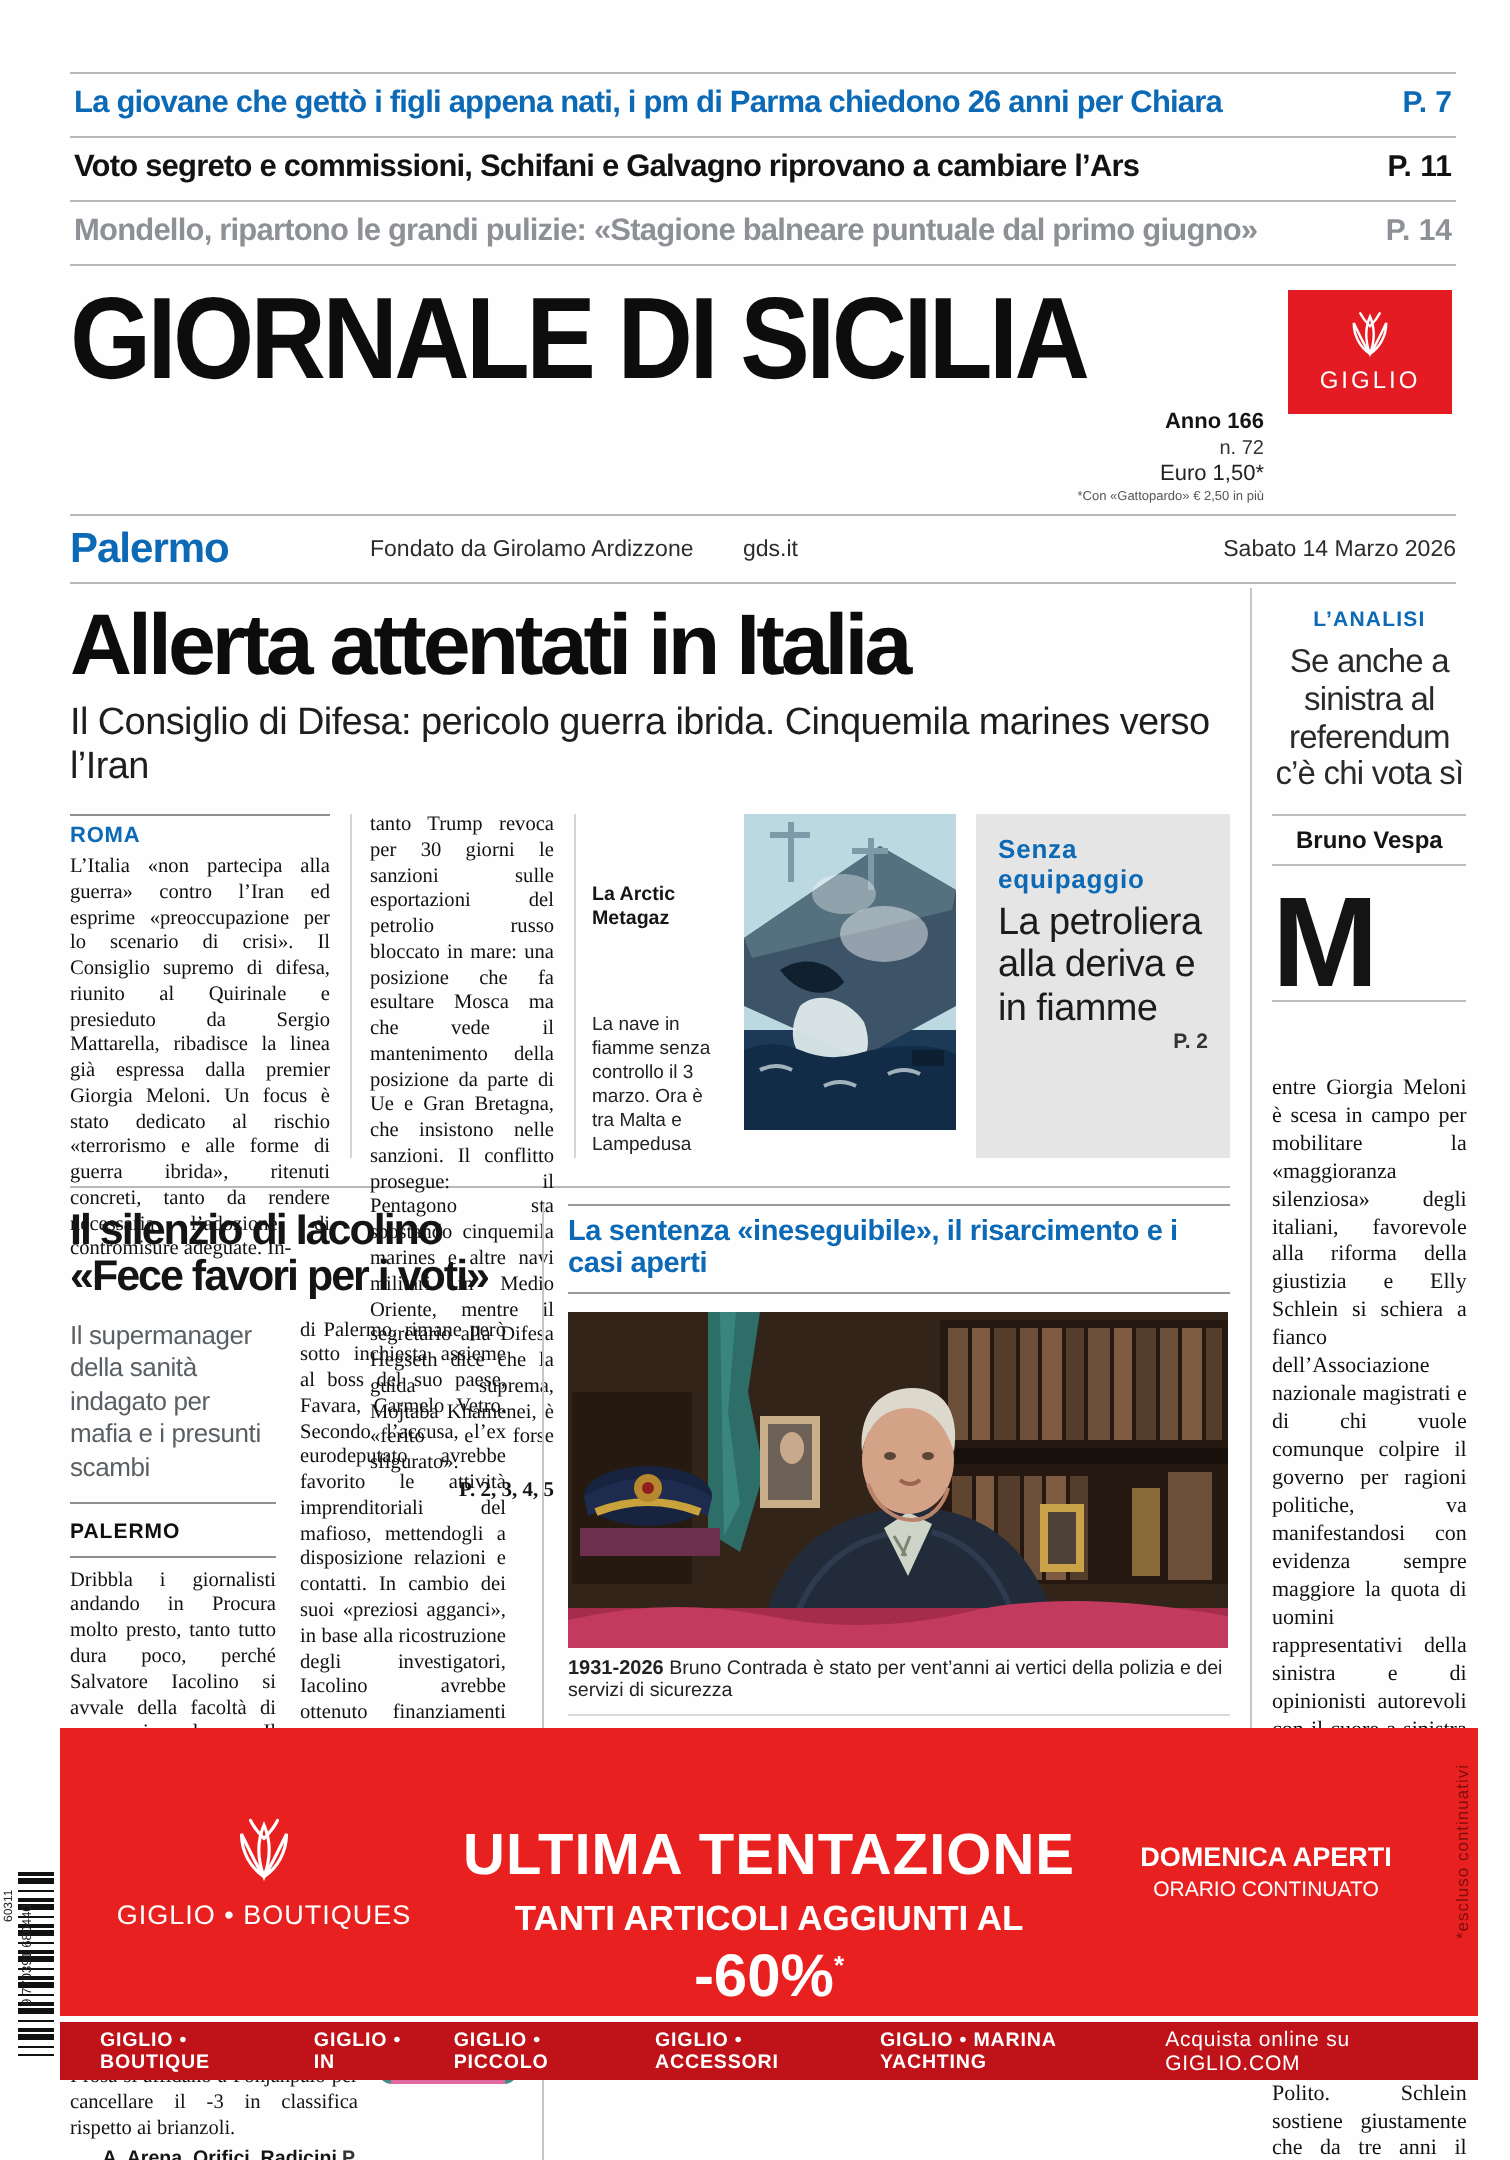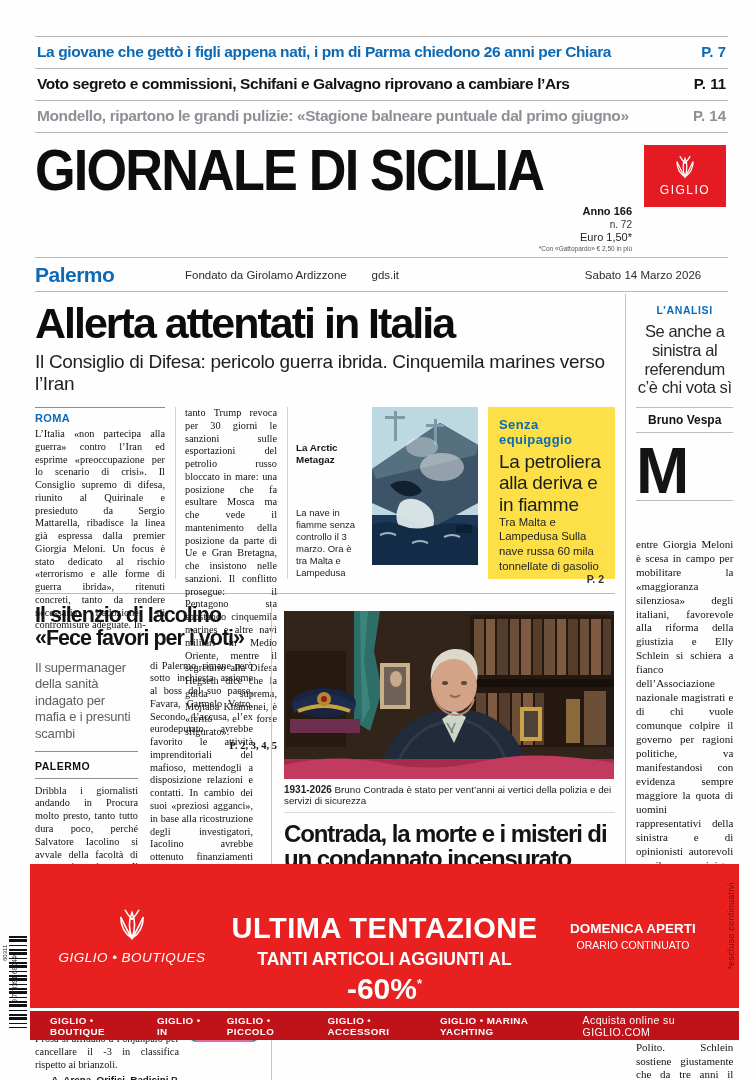--- a/index.html
+++ b/index.html
@@ -28,41 +28,41 @@
   .edition .e1{font-weight:bold;font-size:11px;}
   .edition .e2{font-size:10px;color:#333;}
   .edition .e3{font-size:11px;color:#222;}
   .edition .e4{font-size:6.5px;color:#555;}
 
   
   .dateline{display:grid;grid-template-columns:150px 1fr 1fr 170px;align-items:center;
             border-top:1px solid #b9b9b9;border-bottom:1px solid #b9b9b9;height:33px;}
   .dateline .city{color:#0b69b5;font-weight:bold;font-size:21px;letter-spacing:-0.5px;}
   .dateline .mid{font-size:11.5px;color:#2c2c2c;text-align:left;}
-  .dateline .right{font-size:11.5px;color:#2c2c2c;text-align:center;}
+  .dateline .right{font-size:11.5px;color:#2c2c2c;text-align:right;}
 
   
   .main{display:flex;height:578px;margin-top:2px;}
   .main-left{width:580px;flex:0 0 580px;}
   .rail{flex:1;border-left:1px solid #c6c6c6;margin-left:10px;padding-left:10px;
         display:flex;flex-direction:column;}
 
   .lead-h1{font-size:43px;font-weight:bold;letter-spacing:-2px;line-height:1.0;margin:8px 0 6px 0;color:#0c0c0c;}
   .lead-deck{font-size:19px;color:#1e1e1e;letter-spacing:-0.3px;margin-bottom:12px;}
   .lead-row{display:flex;gap:10px;height:172px;}
   .lcol1{width:130px;border-top:1px solid #8f8f8f;padding-top:4px;}
   .kicker-blue{color:#0b69b5;font-weight:bold;font-size:11px;letter-spacing:0.4px;margin-bottom:4px;}
   .serif{font-family:"Liberation Serif",serif;font-size:10.3px;line-height:1.24;text-align:justify;color:#111;}
   .lcol2{width:92px;border-left:1px solid #d4d4d4;padding-left:9px;display:flex;flex-direction:column;}
   .pages-ref{font-family:"Liberation Serif",serif;font-weight:bold;font-size:10.5px;text-align:right;margin-top:1px;}
   .lcap{width:66px;border-left:1px solid #d4d4d4;padding-left:8px;display:flex;flex-direction:column;justify-content:flex-end;gap:40px;}
   .cap-title{font-weight:bold;font-size:9.8px;line-height:1.25;}
   .cap-text{font-size:9.5px;line-height:1.27;color:#222;}
   .lphoto{width:106px;height:158px;flex:0 0 106px;}
-  .lbox{flex:1;background:#fde047;padding:10px 11px;display:flex;flex-direction:column;}
+  .lbox{flex:1;background:#e5e5e5;padding:10px 11px;display:flex;flex-direction:column;}
   .lbox .bk{font-size:13px;margin-bottom:4px;}
   .lbox .bt{font-size:19px;line-height:1.12;color:#1c1c1c;letter-spacing:-0.3px;}
   .lbox .bx{font-size:11.3px;line-height:1.3;color:#222;margin-top:auto;}
   .lbox .bp{font-weight:bold;font-size:10.5px;text-align:right;color:#333;}
 
   
   .row2{display:flex;margin-top:14px;border-top:1px solid #b9b9b9;padding-top:8px;}
   .r2-left{width:224px;flex:0 0 224px;}
   .r2-center{flex:1;border-left:1px solid #c6c6c6;margin-left:12px;padding-left:12px;}
 
@@ -110,21 +110,21 @@
   .cerv-box .ck{font-size:13px;margin-bottom:3px;}
   .cerv-box .ct{font-size:16px;line-height:1.15;color:#222;letter-spacing:-0.3px;}
   .cerv-box .cb{text-align:right;font-size:9.8px;margin-top:6px;}
   .cerv-box .cb b{margin-right:3px;}
   .cerv-box .cb span{color:#444;font-weight:bold;}
 
   
   .ad{position:absolute;left:30px;right:16px;top:864px;height:176px;background:#e8201f;color:#fff;}
   .ad-main{display:flex;align-items:center;height:144px;padding:0 26px 0 18px;}
   .ad-brand{width:168px;display:flex;flex-direction:column;align-items:center;gap:6px;}
-  .ad-brand .bt{font-size:13.5px;letter-spacing:0.5px;white-space:nowrap;font-style:italic;}
+  .ad-brand .bt{font-size:13.5px;letter-spacing:0.5px;white-space:nowrap;}
   .ad-center{flex:1;text-align:center;}
   .ad-center .t1{font-size:29px;font-weight:bold;letter-spacing:0.5px;margin-top:46px;}
   .ad-center .t2{font-size:17.5px;font-weight:bold;margin-top:4px;}
   .ad-center .t3{font-size:30px;font-weight:bold;margin-top:2px;}
   .ad-center .t3 sup{font-size:13px;}
   .ad-right{width:160px;text-align:center;}
   .ad-right .r1{font-size:13.5px;font-weight:bold;}
   .ad-right .r2{font-size:10.5px;margin-top:3px;}
   .ad-note{position:absolute;right:3px;top:18px;writing-mode:vertical-rl;transform:rotate(180deg);
            font-size:8.5px;color:#7e0d0d;letter-spacing:0.5px;}
@@ -224,21 +224,20 @@
               <ellipse cx="70" cy="60" rx="22" ry="14" fill="#ffffff" opacity="0.45"></ellipse>
               <ellipse cx="50" cy="40" rx="16" ry="10" fill="#ffffff" opacity="0.35"></ellipse>
               <path d="M0 118 Q14 112 28 118 T56 120 T84 116 T106 120 L106 158 L0 158 Z" fill="#122c47"></path>
               <path d="M8 128 q8 -4 16 0 M40 136 q8 -4 16 0 M72 130 q8 -4 16 0" stroke="#dfe9ee" stroke-width="2" fill="none" opacity="0.7"></path>
               <rect x="84" y="118" width="16" height="8" fill="#0c1f33"></rect>
             </svg>
           </div>
           <div class="lbox">
             <div class="bk kicker-blue">Senza equipaggio</div>
             <div class="bt hl-link">La petroliera alla deriva e in fiamme</div>
-            <div class="bx">Tra Malta e Lampedusa Sulla nave russa 60 mila tonnellate di gasolio</div>
             <div class="bp">P. 2</div>
           </div>
         </div>
 
         <div class="row2">
           <div class="r2-left">
             <h2 class="iac-h2 hl-link">Il silenzio di Iacolino «Fece favori per i voti»</h2>
             <div class="iac-cols">
               <div class="iac-a">
                 <div class="standfirst">Il supermanager della sanità indagato per mafia e i presunti scambi</div>
@@ -274,20 +273,21 @@
                   <ellipse cx="35" cy="48" rx="8" ry="9" fill="#2a0f0f"></ellipse>
                   <ellipse cx="35" cy="52" rx="5" ry="4" fill="#b9574f"></ellipse>
                   <path d="M6 84 C10 68 24 62 35 62 C46 62 60 68 64 84 Z" fill="#e06a9f"></path>
                   <path d="M28 64 L35 70 L42 64" fill="none" stroke="#ffffff" stroke-width="3"></path>
                 </svg>
               </div>
             </div>
           </div>
 
           <div class="r2-center">
+            <div class="con-kick">La sentenza «ineseguibile», il risarcimento e i casi aperti</div>
             <div class="con-photo">
               <svg width="330" height="168" viewBox="0 0 330 168" preserveAspectRatio="none">
                 <rect width="330" height="168" fill="#33241a"></rect>
                 <g>
                   <rect x="186" y="4" width="144" height="64" fill="#241811"></rect>
                   <rect x="190" y="8" width="10" height="56" fill="#6b4f38"></rect>
                     <rect x="202" y="8" width="9" height="56" fill="#7d5a40"></rect>
                   <rect x="213" y="8" width="11" height="56" fill="#553d2b"></rect>
                     <rect x="226" y="8" width="9" height="56" fill="#6b4f38"></rect>
                   <rect x="237" y="8" width="10" height="56" fill="#7d5a40"></rect>

